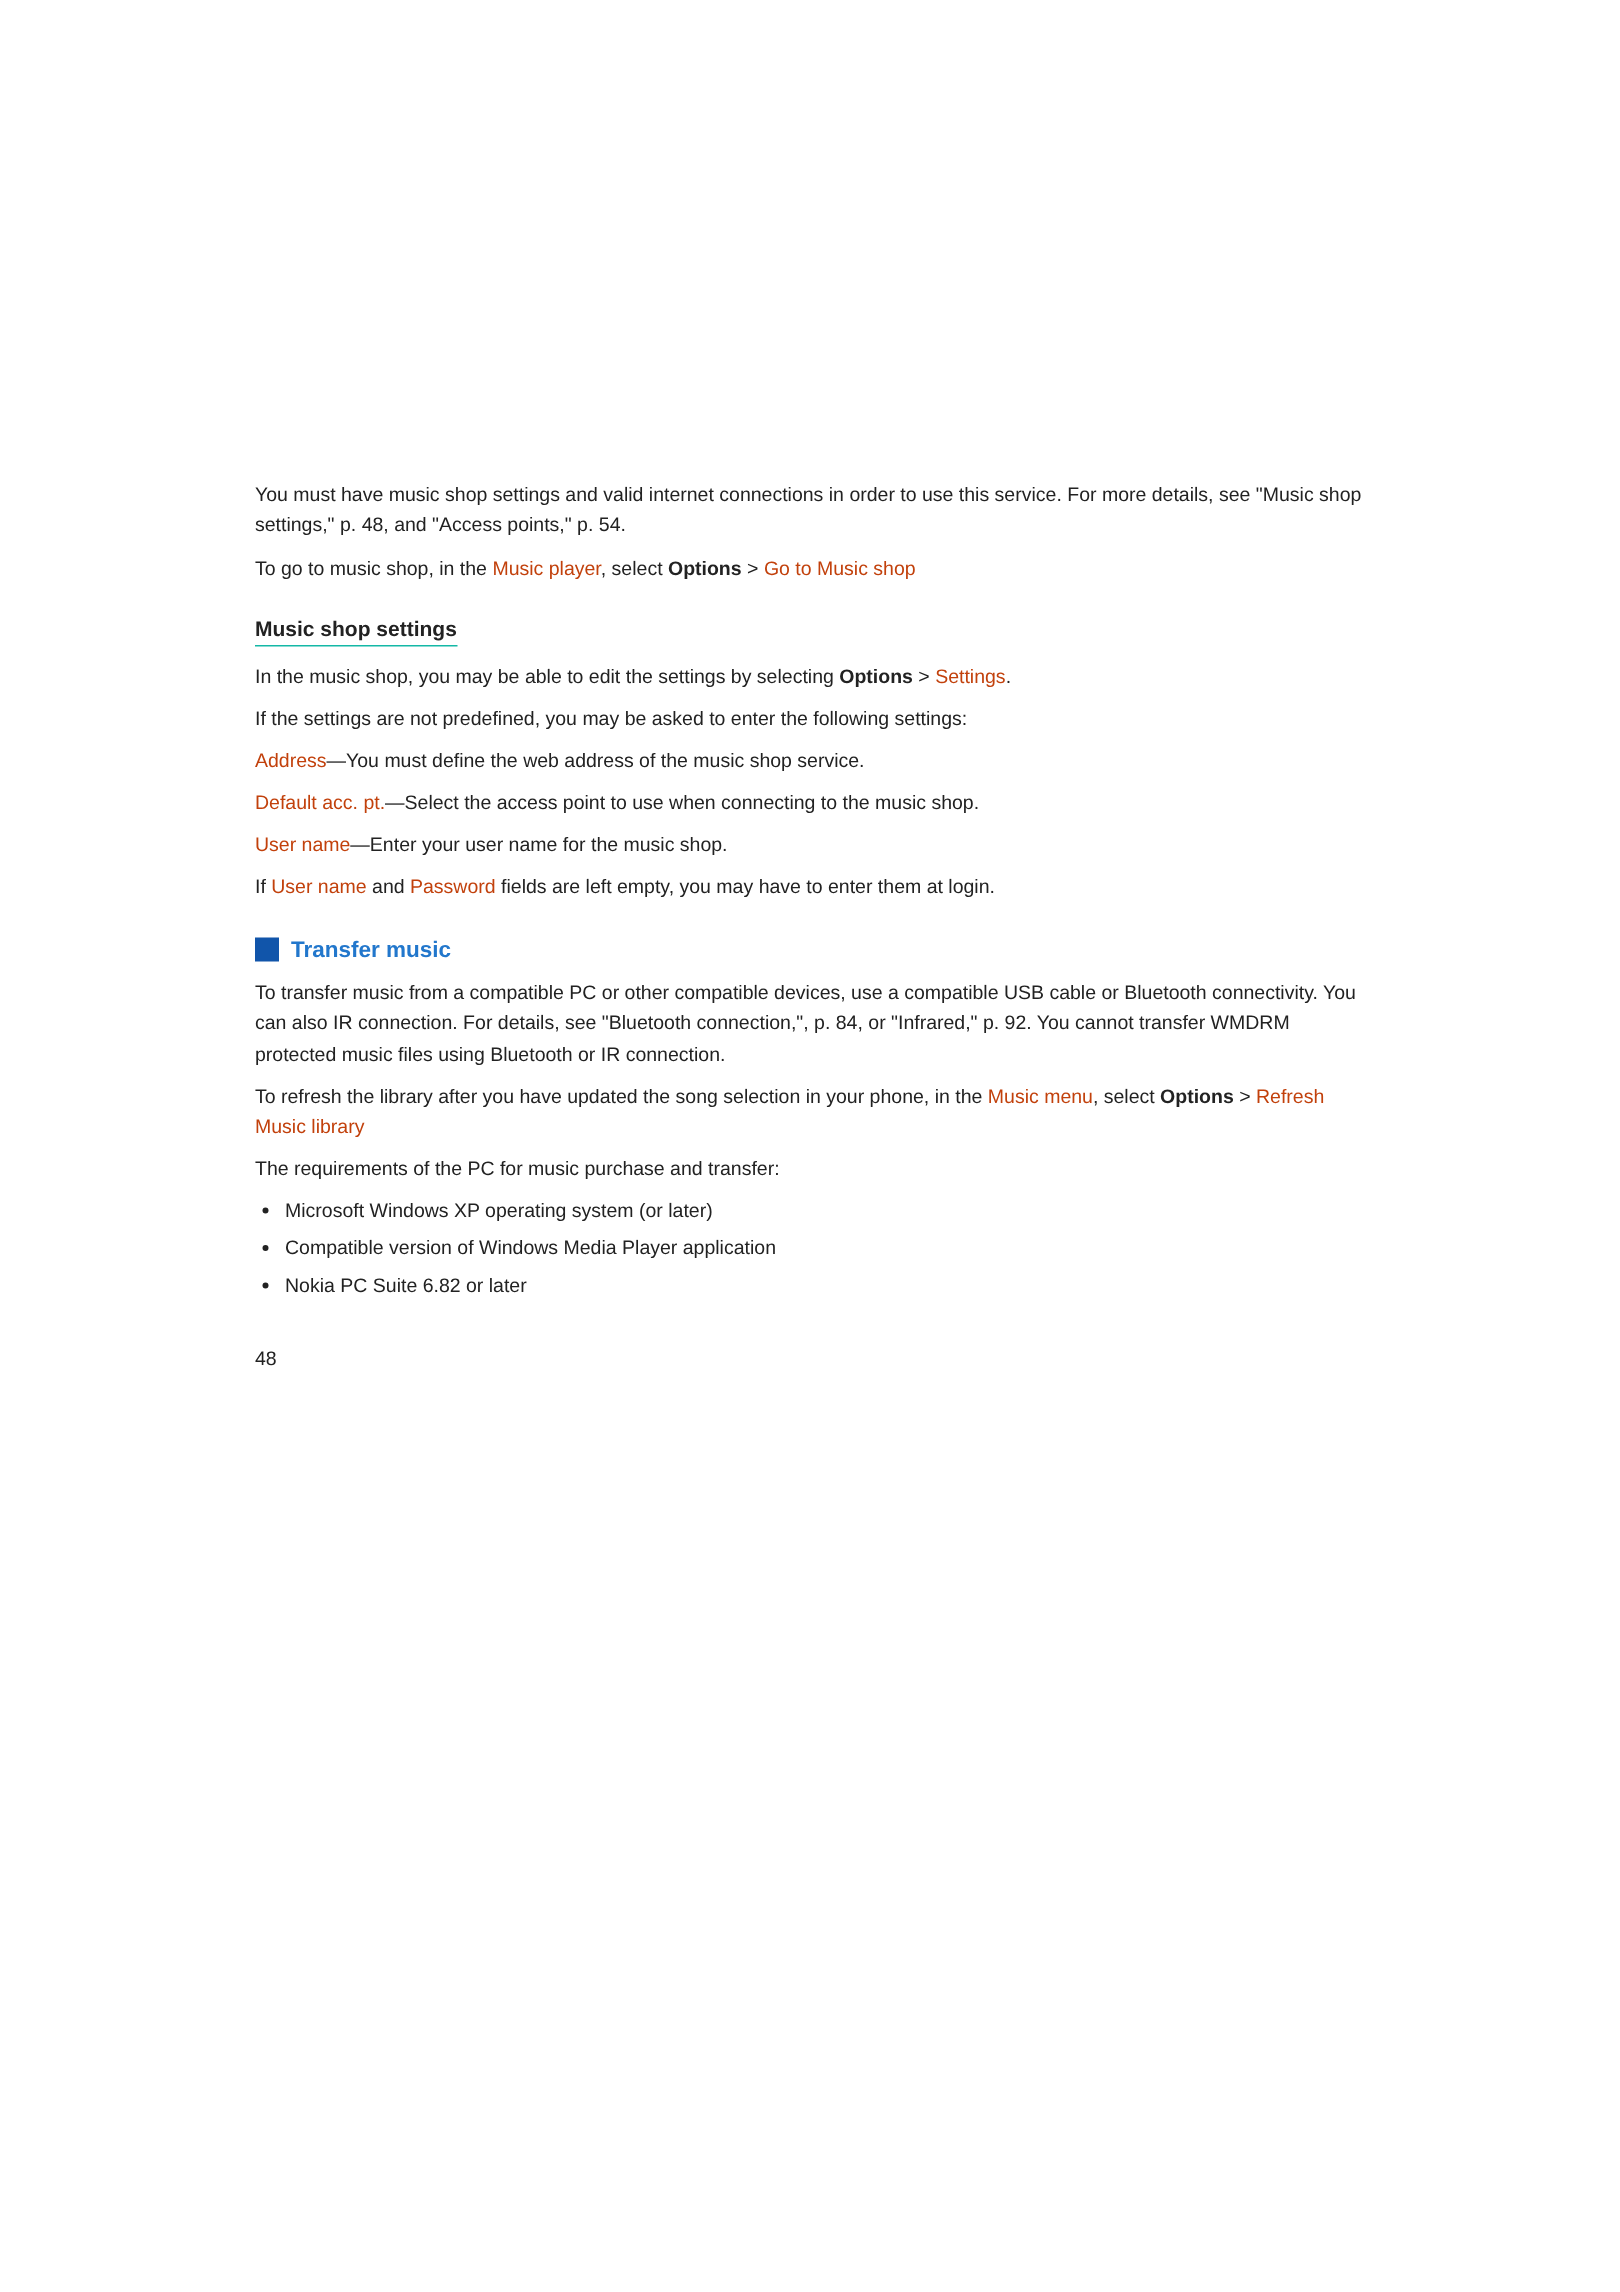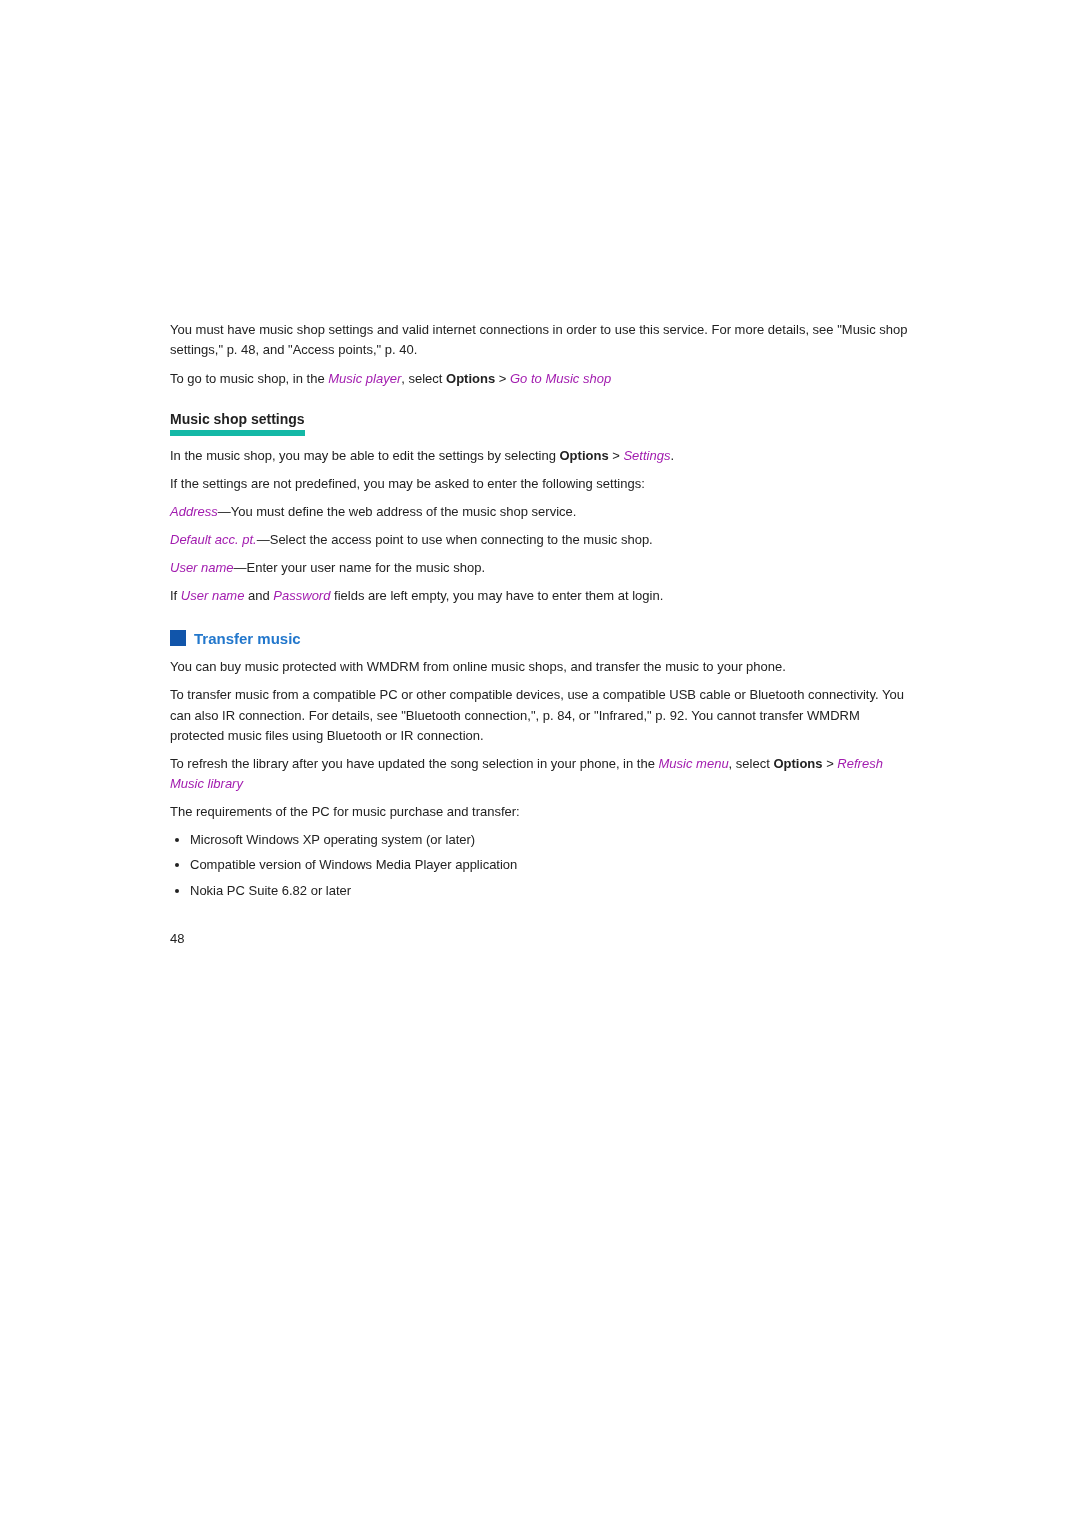--- a/index.html
+++ b/index.html
@@ -25,30 +25,29 @@
       margin-bottom: 10px;
       line-height: 1.5;
       font-size: 13px;
     }
     .go-to-text {
       margin-bottom: 22px;
       line-height: 1.5;
       font-size: 13px;
     }
     .link-blue {
-      color: #a21caf;
-      font-style: italic;
+      color: #c2410c;
     }
     .bold {
       font-weight: bold;
     }
     .section-heading {
       font-size: 14px;
       font-weight: bold;
-      border-bottom: 6px solid #14b8a6;
+      border-bottom: 1px solid #14b8a6;
       padding-bottom: 3px;
       margin-bottom: 10px;
       display: inline-block;
     }
     .section-block {
       margin-bottom: 24px;
     }
     .section-block p {
       margin-bottom: 8px;
       line-height: 1.55;
@@ -86,21 +85,21 @@
       margin-top: 30px;
       font-size: 13px;
       color: #222;
     }
   </style>
 </head>
 <body>
 
 <div class="page">
 
-  <p class="intro-text">You must have music shop settings and valid internet connections in order to use this service. For more details, see "Music shop settings," p. 48, and "Access points," p. 40.</p>
+  <p class="intro-text">You must have music shop settings and valid internet connections in order to use this service. For more details, see "Music shop settings," p. 48, and "Access points," p. 54.</p>
 
   <p class="go-to-text">
     <span>To go to music shop, in the </span><span class="link-blue">Music player</span><span>, select </span><span class="bold">Options</span><span> &gt; </span><span class="link-blue">Go to Music shop</span>
   </p>
 
   <div class="section-block">
     <div>
       <span class="section-heading">Music shop settings</span>
     </div>
 
@@ -128,21 +127,20 @@
       <span>If </span><span class="link-blue">User name</span><span> and </span><span class="link-blue">Password</span><span> fields are left empty, you may have to enter them at login.</span>
     </p>
   </div>
 
   <div class="section-block">
     <div class="transfer-heading-block">
       <div class="transfer-square"></div>
       <span class="transfer-title">Transfer music</span>
     </div>
 
-    <p>You can buy music protected with WMDRM from online music shops, and transfer the music to your phone.</p>
 
     <p>To transfer music from a compatible PC or other compatible devices, use a compatible USB cable or Bluetooth connectivity. You can also IR connection. For details, see "Bluetooth connection,", p. 84, or "Infrared," p. 92. You cannot transfer WMDRM protected music files using Bluetooth or IR connection.</p>
 
     <p>
       <span>To refresh the library after you have updated the song selection in your phone, in the </span><span class="link-blue">Music menu</span><span>, select </span><span class="bold">Options</span><span> &gt; </span><span class="link-blue">Refresh Music library</span>
     </p>
 
     <p>The requirements of the PC for music purchase and transfer:</p>
 
     <ul class="bullet-list">

